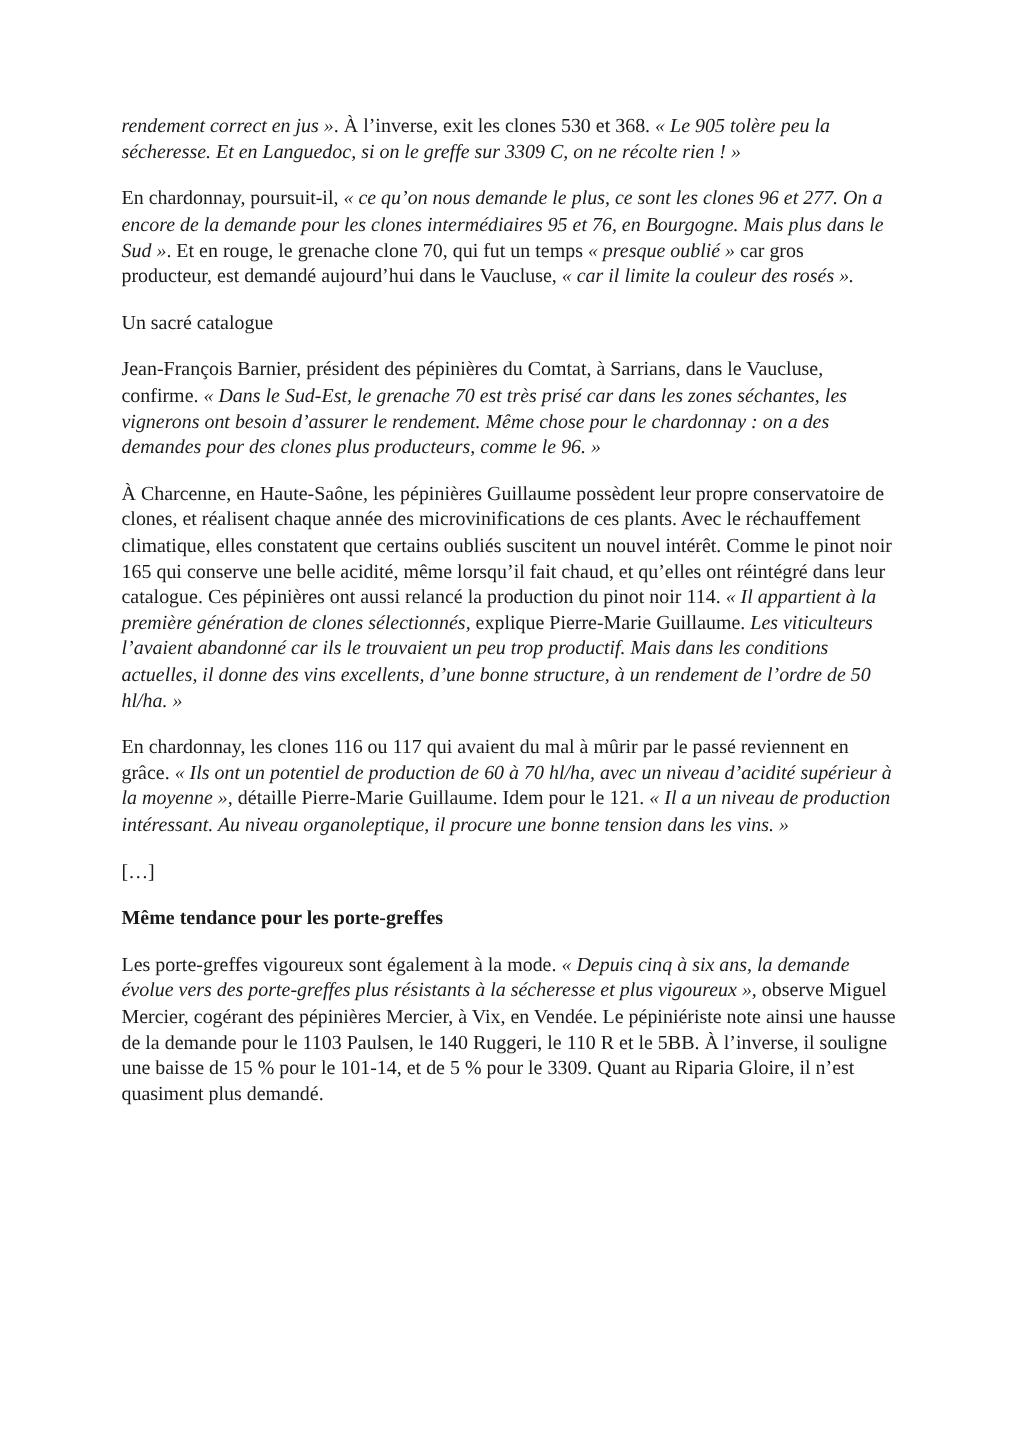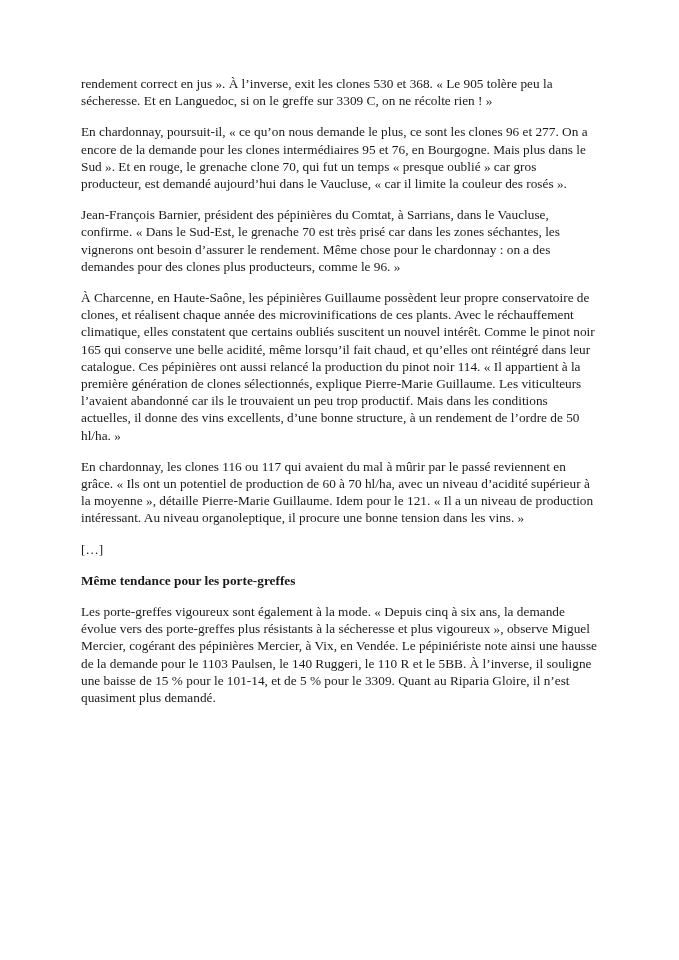--- a/index.html
+++ b/index.html
@@ -30,35 +30,38 @@
     font-size: 13.3px;
     line-height: 17.2px;
   }
   .h-plain {
     font-weight: normal;
   }
   .h-bold {
     font-weight: bold;
   }
   .rm { font-style: normal; }
-  .it { }
+  .it { font-style: italic; }
 </style>
 </head>
 <body>
 
 <article class="page">
 
   <p class="para">
     <span class="it">rendement correct en jus&nbsp;»</span><span class="rm">. À l’inverse, exit les clones 530 et 368. </span><span class="it">«&nbsp;Le 905 tolère peu la sécheresse. Et en Languedoc, si on le greffe sur 3309 C, on ne récolte rien&nbsp;!&nbsp;»</span>
   </p>
 
   <p class="para">
     <span class="rm">En chardonnay, poursuit-il, </span><span class="it">«&nbsp;ce qu’on nous demande le plus, ce sont les clones 96 et 277. On a encore de la demande pour les clones intermédiaires 95 et 76, en Bourgogne. Mais plus dans le Sud&nbsp;»</span><span class="rm">. Et en rouge, le grenache clone 70, qui fut un temps </span><span class="it">«&nbsp;presque oublié&nbsp;»</span><span class="rm"> car gros producteur, est demandé aujourd’hui dans le Vaucluse, </span><span class="it">«&nbsp;car il limite la couleur des rosés&nbsp;».</span>
   </p>
 
+  <h3 class="para h-plain">
+    <span class="rm">Un sacré catalogue</span>
+  </h3>
 
   <p class="para">
     <span class="rm">Jean-François Barnier, président des pépinières du Comtat, à Sarrians, dans le Vaucluse, confirme. </span><span class="it">«&nbsp;Dans le Sud-Est, le grenache 70 est très prisé car dans les zones séchantes, les vignerons ont besoin d’assurer le rendement. Même chose pour le chardonnay&nbsp;: on a des demandes pour des clones plus producteurs, comme le 96.&nbsp;»</span>
   </p>
 
   <p class="para">
     <span class="rm">À Charcenne, en Haute-Saône, les pépinières Guillaume possèdent leur propre conservatoire de clones, et réalisent chaque année des microvinifications de ces plants. Avec le réchauffement climatique, elles constatent que certains oubliés suscitent un nouvel intérêt. Comme le pinot noir 165 qui conserve une belle acidité, même lorsqu’il fait chaud, et qu’elles ont réintégré dans leur catalogue. Ces pépinières ont aussi relancé la production du pinot noir 114. </span><span class="it">«&nbsp;Il appartient à la première génération de clones sélectionnés, </span><span class="rm">explique Pierre-Marie Guillaume. </span><span class="it">Les viticulteurs l’avaient abandonné car ils le trouvaient un peu trop productif. Mais dans les conditions actuelles, il donne des vins excellents, d’une bonne structure, à un rendement de l’ordre de 50 hl/ha.&nbsp;»</span>
   </p>
 
   <p class="para">

